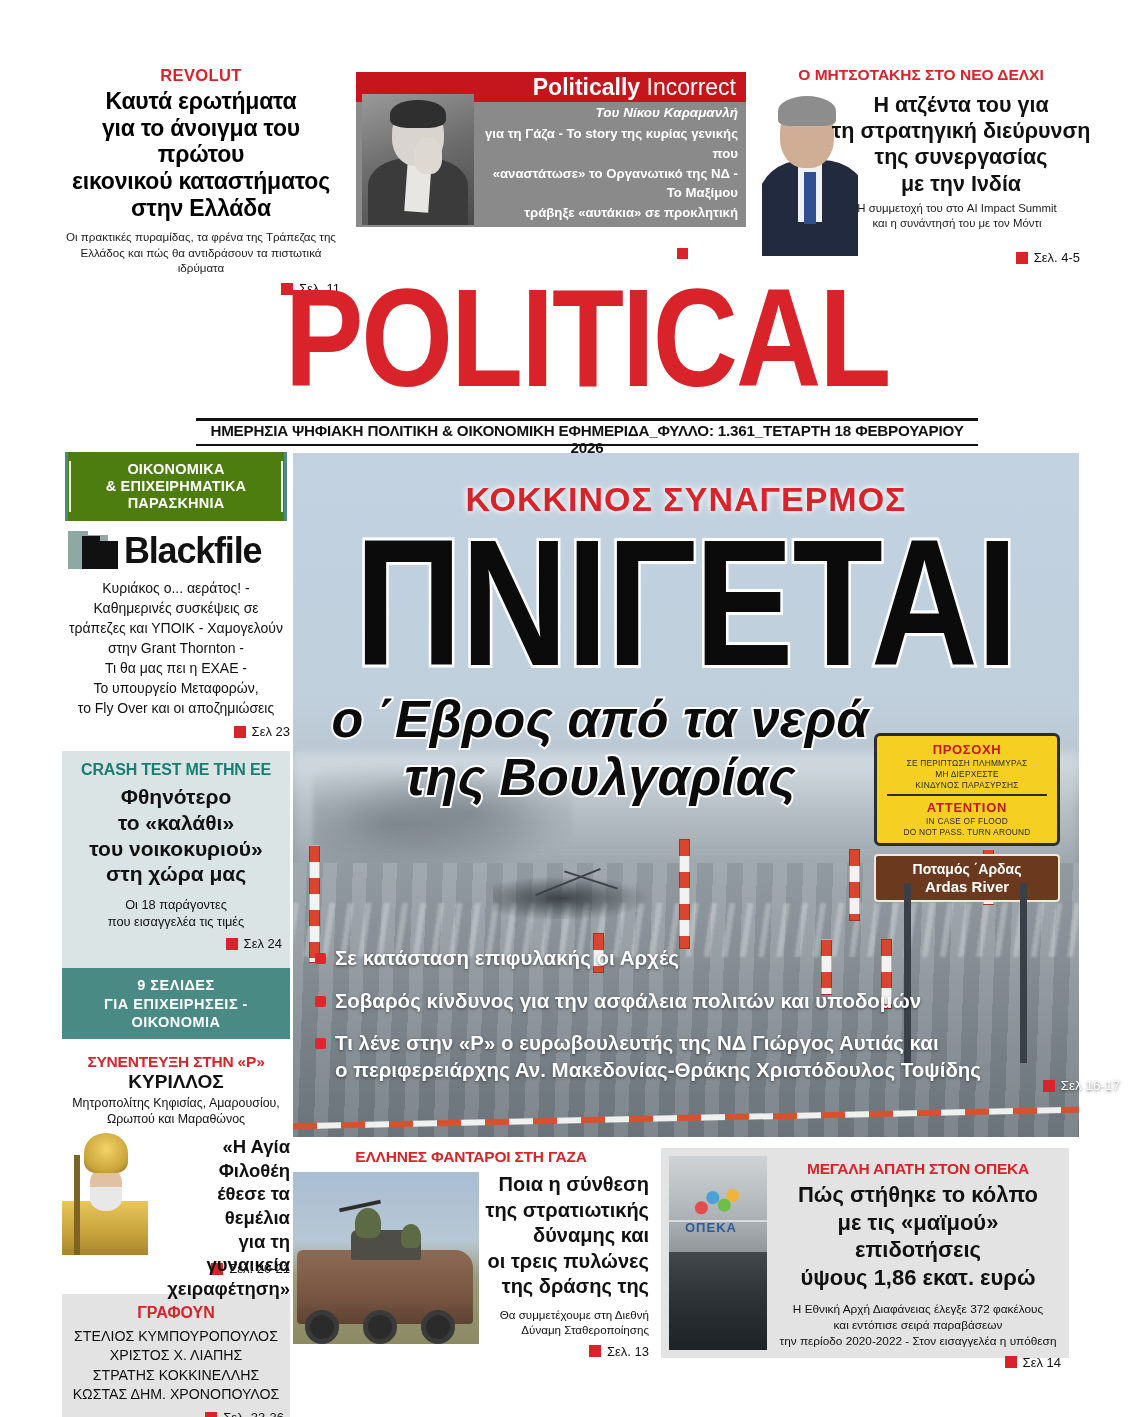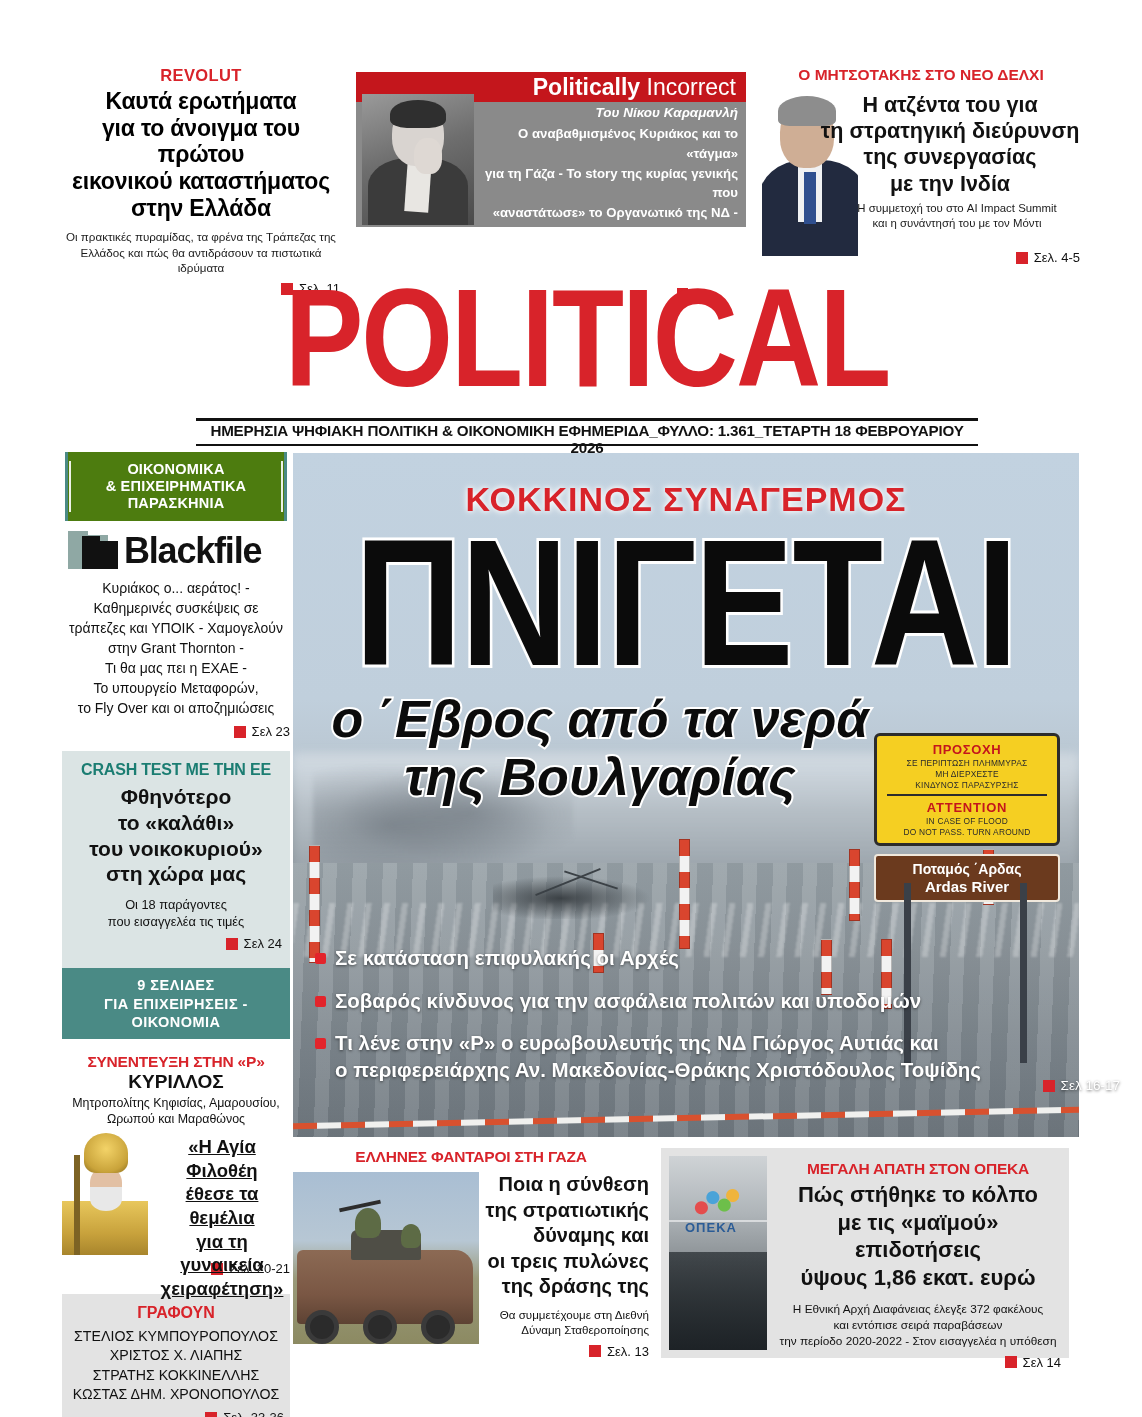--- a/index.html
+++ b/index.html
@@ -92,21 +92,21 @@
     border-radius: 46% 46% 44% 44%; background:#cfae95; }
   .tr-photo .hairm { position:absolute; left:16px; top:8px; width:58px; height:30px;
     border-radius:50% 50% 20% 20%; background:#8d8d8d; }
   .tr-photo .suit { position:absolute; left:-4px; top:72px; width:110px; height:96px;
     background:#222a3f; border-radius:42% 42% 0 0; }
   .tr-photo .shirtw { position:absolute; left:36px; top:74px; width:24px; height:60px;
     background:#f0f1f3; }
   .tr-photo .tie { position:absolute; left:42px; top:84px; width:12px; height:52px;
     background:#2f4f8f; }
   .tr-head {
-    position: absolute; left: 58px; top: 26px; width: 260px; text-align: center;
+    position: absolute; left: 69px; top: 26px; width: 260px; text-align: center;
     font-size: 21.5px; font-weight: bold; color: #111; line-height: 1.22;
   }
   .tr-sub {
     position: absolute; left: 72px; top: 135px; width: 246px; text-align: center;
     font-size: 11.4px; color: #1b1b1b; line-height: 1.35;
   }
   .tr-ref { position: absolute; right: 0; top: 178px; }
 
   
   .masthead { position: absolute; left: 0; top: 262px; width: 1142px; height: 186px; }
@@ -161,22 +161,22 @@
   .iv-photo .mitre { position:absolute; left:22px; top:2px; width:44px; height:40px;
      background: radial-gradient(circle at 50% 40%, #f3d368 0%, #c9a33a 70%, #8a6c1d 100%);
      border-radius: 50% 50% 28% 28%; }
   .iv-photo .faceb { position:absolute; left:28px; top:36px; width:32px; height:36px;
      border-radius: 44%; background:#e2c0a4; }
   .iv-photo .beard { position:absolute; left:28px; top:56px; width:32px; height:24px;
      border-radius: 0 0 50% 50%; background:#e8e8e8; }
   .iv-photo .robe { position:absolute; left:-2px; top:70px; width:92px; height:54px;
      background: linear-gradient(180deg,#e8c75c 0%, #c8a23c 60%, #a8852c 100%); }
   .iv-photo .staff { position:absolute; left:12px; top:24px; width:6px; height:100px; background:#7d6324; }
-  .iv-quote { position: absolute; left: 92px; top: 4px; width: 136px; text-align: center;
-     font-size: 18.5px; font-weight: bold; color: #111; line-height: 1.28; text-decoration: underline; }
+  .iv-quote { position: absolute; left: 92px; top: 4px; width: 136px; text-align: right;
+     font-size: 18.5px; font-weight: bold; color: #111; line-height: 1.28; }
 
   .grafoun-box { background: #e3e3e3; margin-top: 18px; padding: 10px 6px 8px; }
   .grafoun-title { color: #d8232a; font-weight: bold; font-size: 16px; text-align: center; }
   .grafoun-list { font-size: 14.2px; color: #111; text-align: center; line-height: 1.36; margin-top: 5px; }
 
   
   .main-photo {
     position: absolute; left: 293px; top: 453px; width: 786px; height: 684px;
     overflow: hidden;
     background:
@@ -384,21 +384,20 @@
       <div class="pi-photo">
         <div class="body"></div>
         <div class="shirt"></div>
         <div class="head-shape"></div>
         <div class="hair"></div>
         <div class="hand"></div>
       </div>
       <div class="pi-text">
         <div class="pi-author">Του Νίκου Καραμανλή</div>
         <div class="pi-body">
-          <div>Ο αναβαθμισμένος Κυριάκος και το «τάγμα»</div>
           <div>για τη Γάζα - Το story της κυρίας γενικής που</div>
           <div>«αναστάτωσε» το Οργανωτικό της ΝΔ - Το Μαξίμου</div>
           <div>τράβηξε «αυτάκια» σε προκλητική υπουργό</div>
         </div>
         <div class="pi-ref">
           <span class="sq"></span>
           <span>Σελ. 6-7</span>
         </div>
       </div>
     </div>

